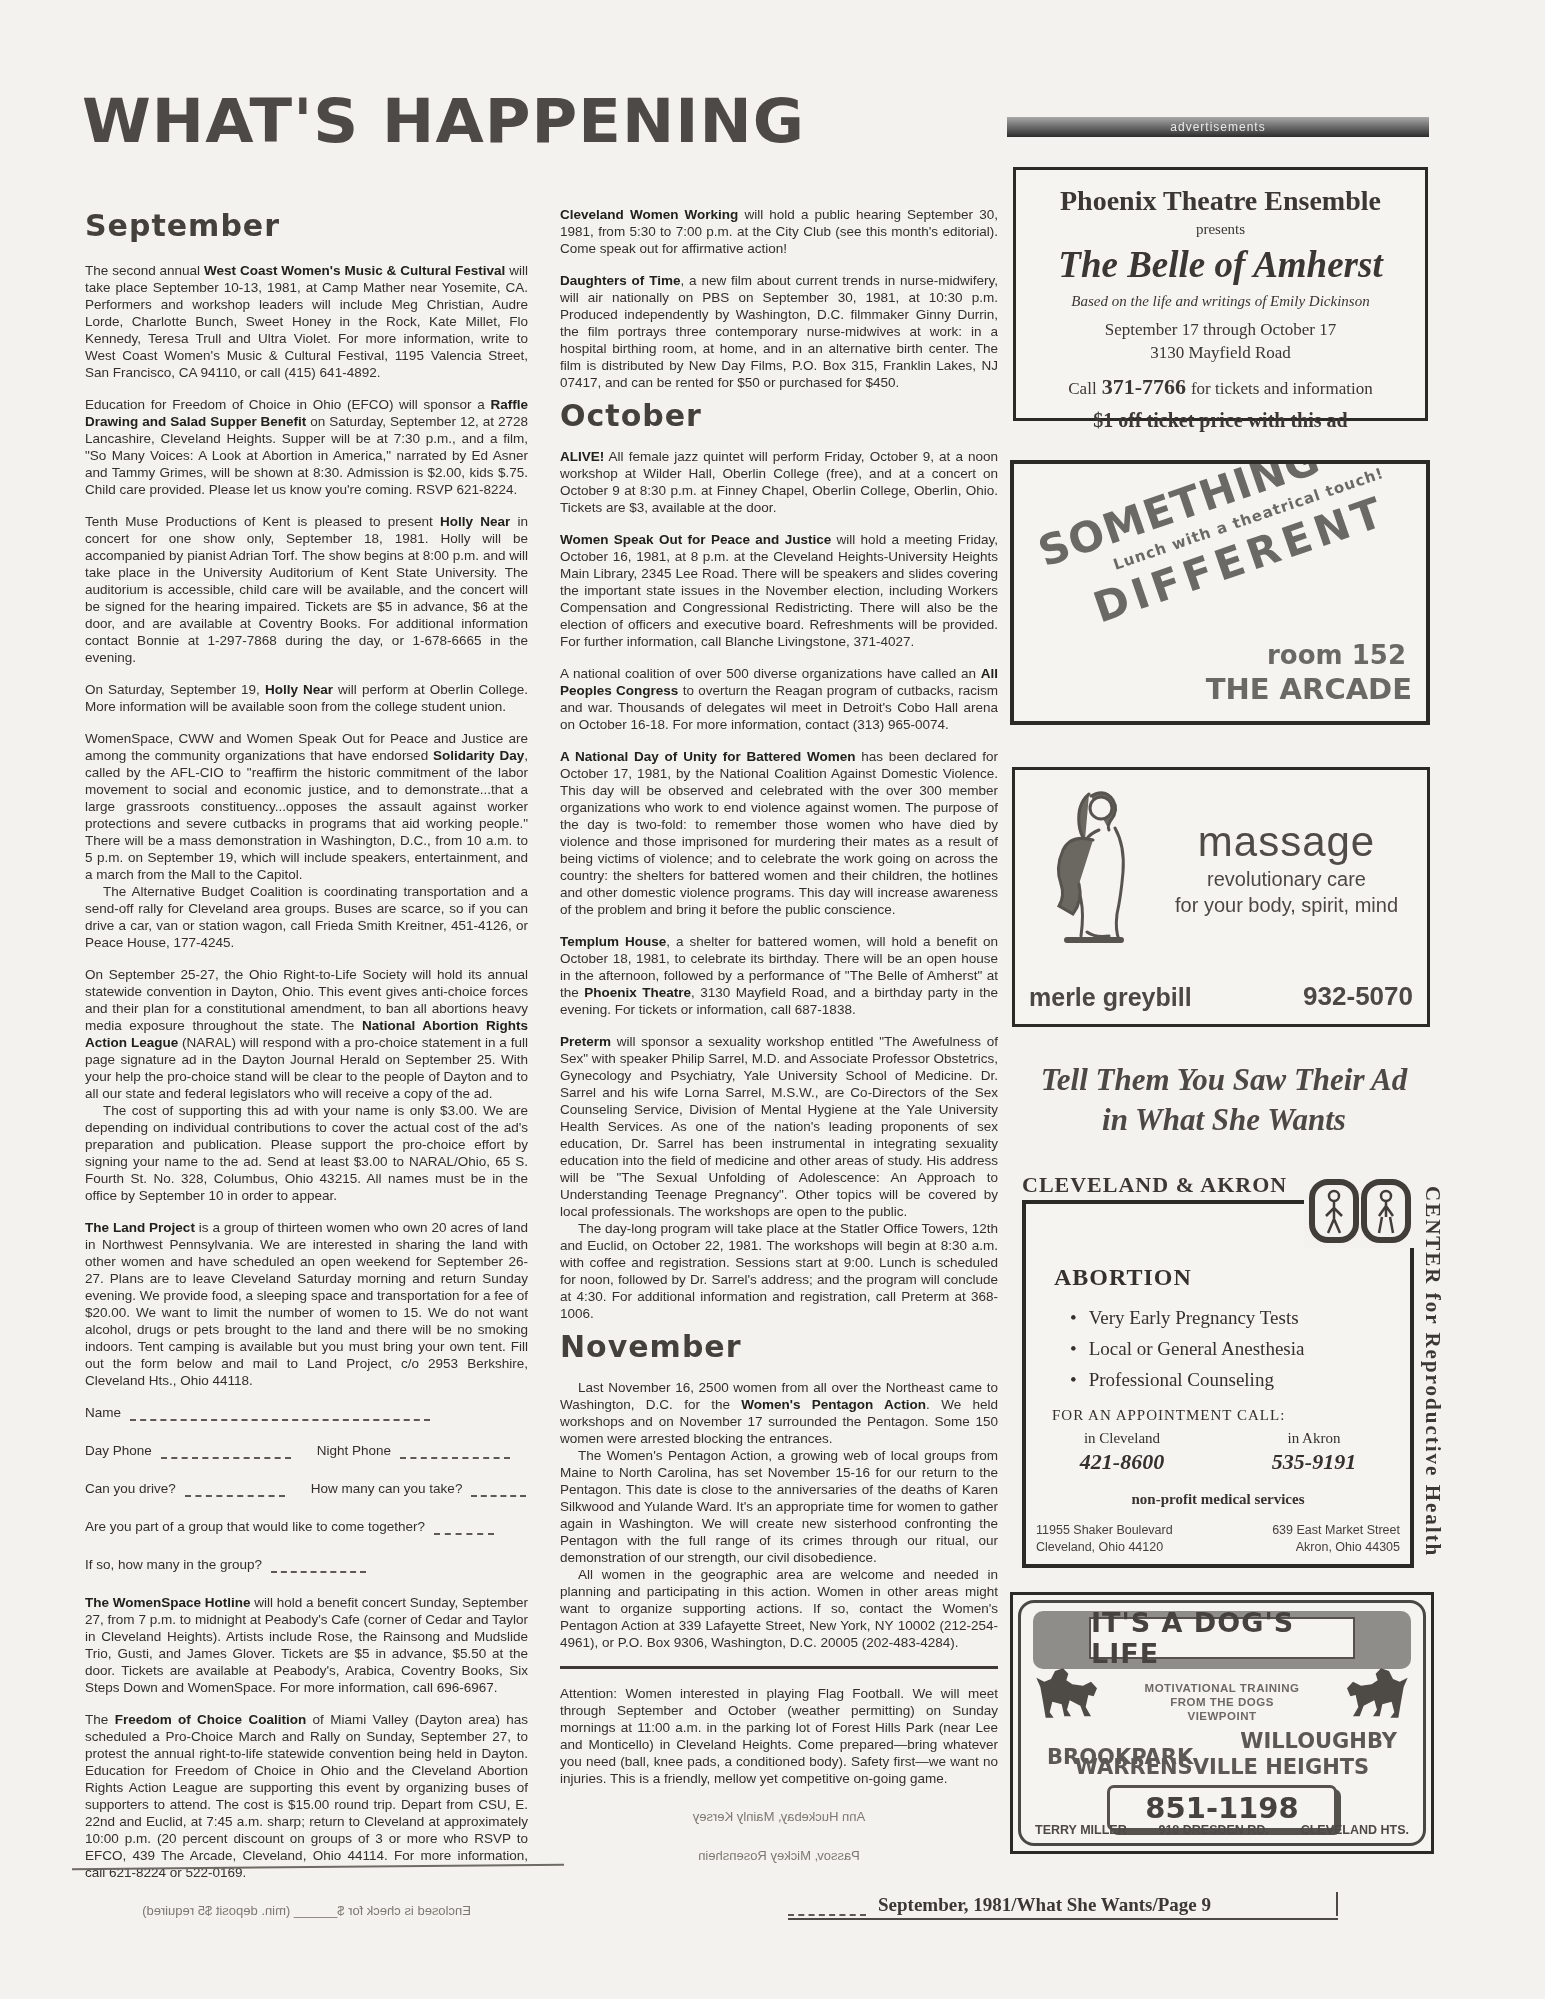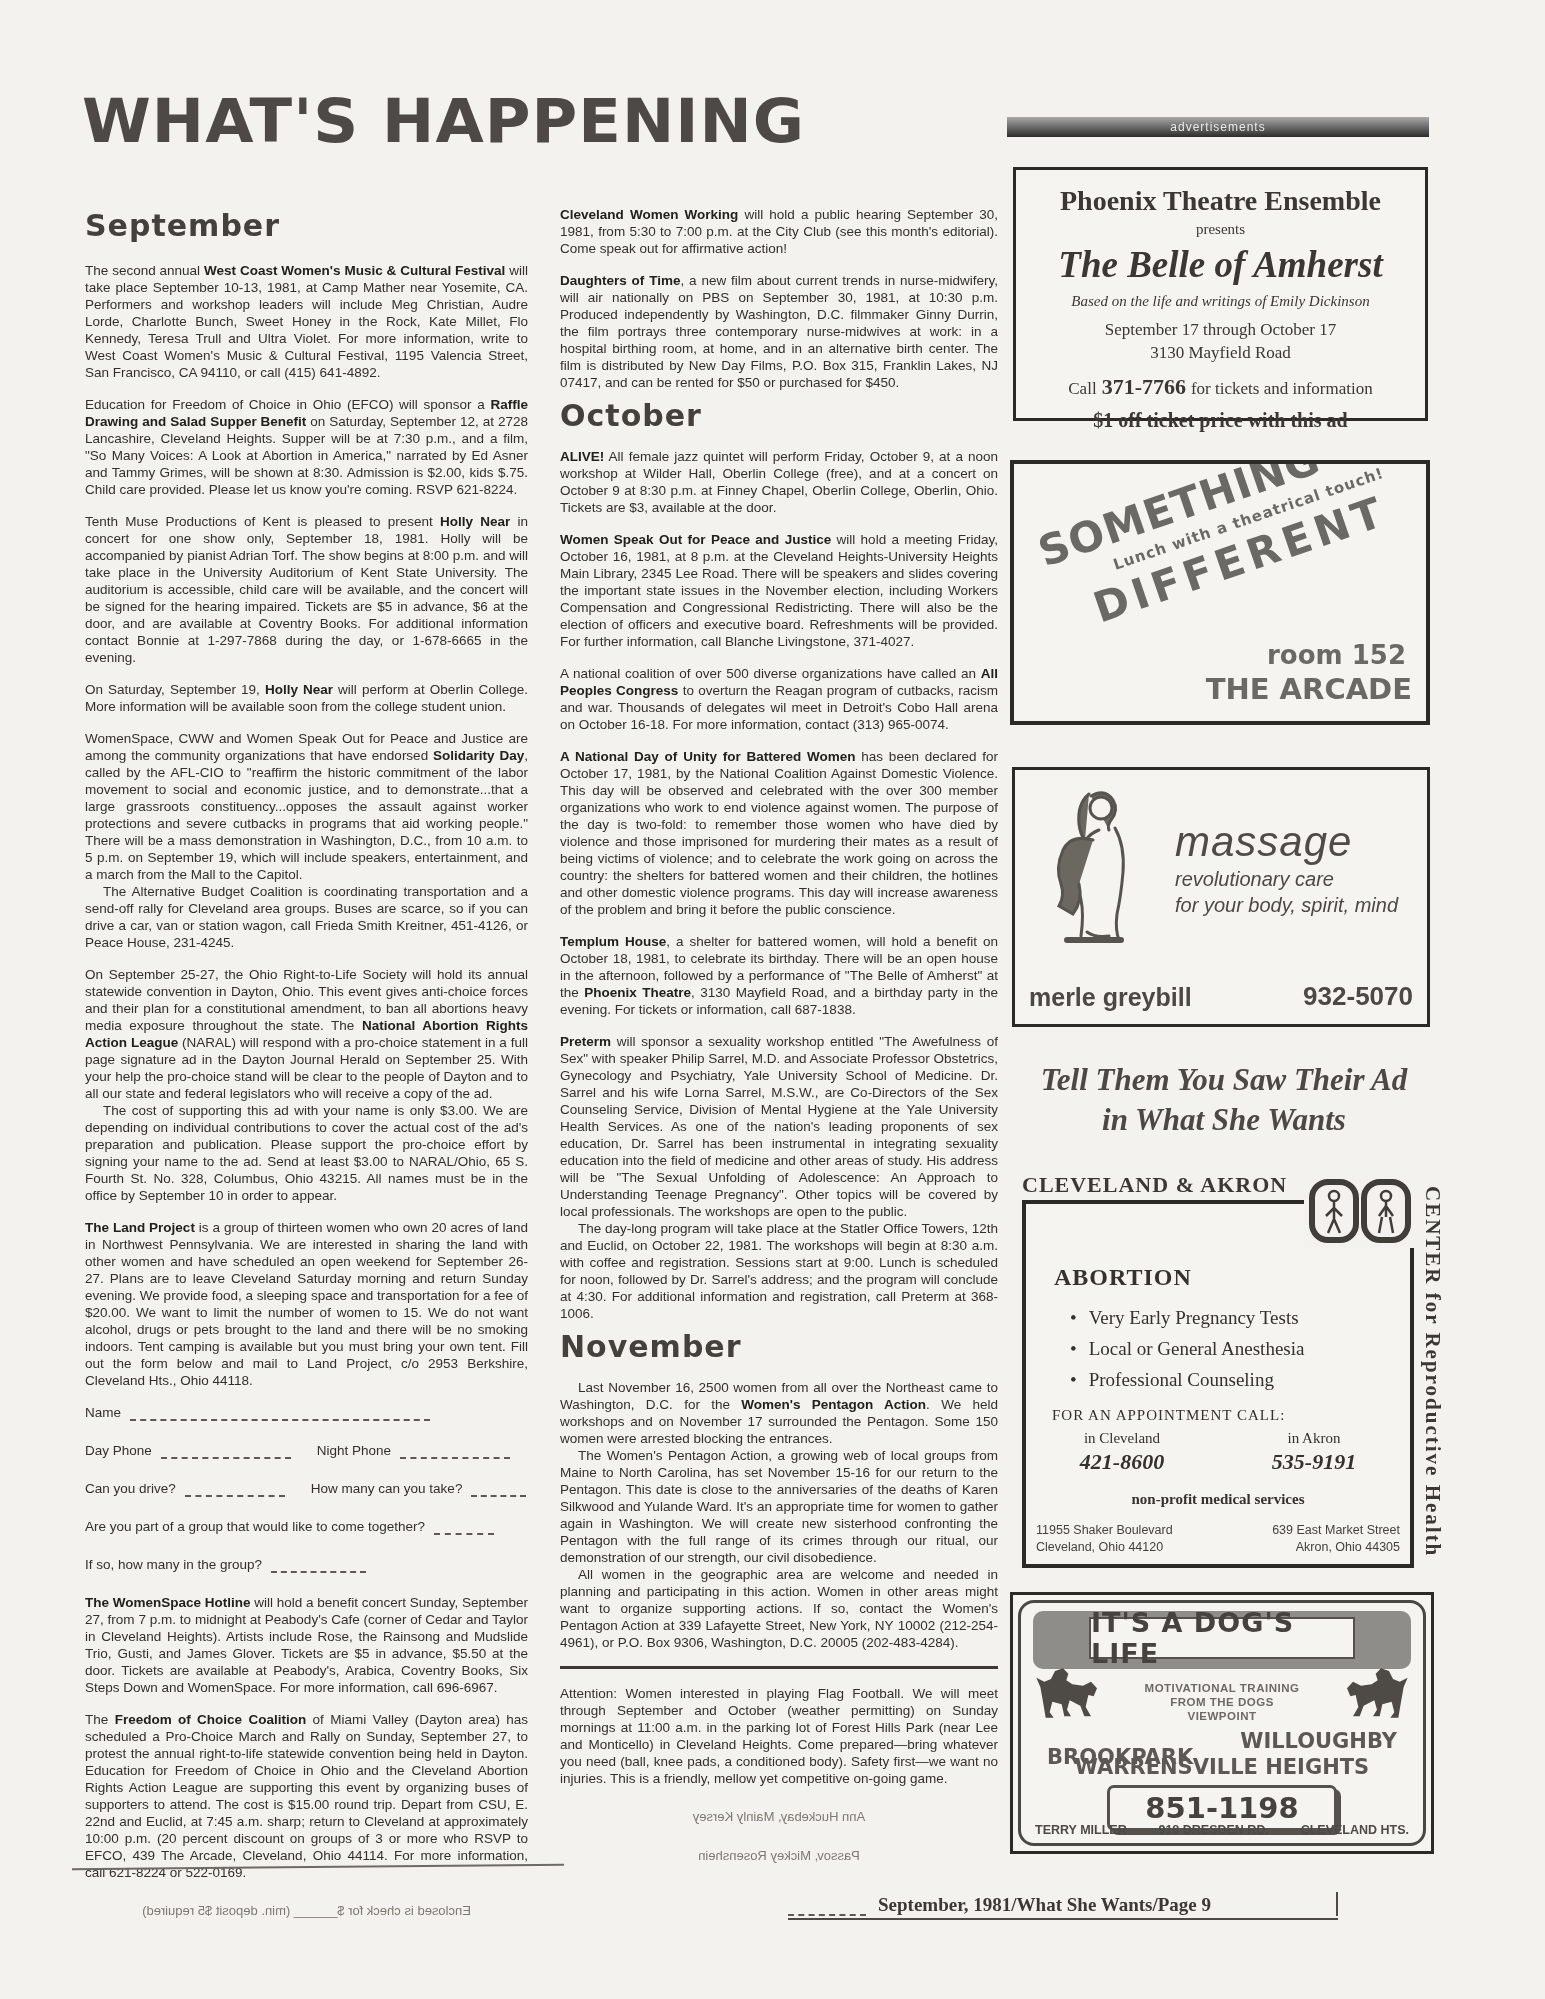--- a/index.html
+++ b/index.html
@@ -48,21 +48,21 @@
   .sd-rot{position:absolute;left:18px;top:66px;width:360px;transform:rotate(-19deg);transform-origin:left top;
           font-family:"DejaVu Sans",sans-serif;font-weight:800;}
   .sd-line1{font-size:42px;letter-spacing:1px;}
   .sd-line2{font-size:15px;margin:2px 0 2px 66px;letter-spacing:1px;}
   .sd-line3{font-size:42px;letter-spacing:5px;margin-left:34px;}
   .sd-room{position:absolute;right:20px;top:176px;font-size:26px;font-weight:800;font-family:"DejaVu Sans",sans-serif;}
   .sd-arcade{position:absolute;right:14px;top:208px;font-size:29px;font-weight:800;font-family:"DejaVu Sans",sans-serif;}
   
   .ad-massage{left:1012px;top:767px;width:418px;height:260px;color:#4b4845;}
   .ms-figure{position:absolute;left:14px;top:12px;}
-  .ms-text{position:absolute;left:160px;top:48px;text-align:left;font-style:italic;}
+  .ms-text{position:absolute;left:160px;top:48px;text-align:center;}
   .ms-title{font-size:42px;letter-spacing:1px;color:#4f4c48;}
   .ms-sub{font-size:20px;line-height:26px;}
   .ms-name{position:absolute;left:14px;bottom:12px;font-size:25px;font-weight:bold;}
   .ms-phone{position:absolute;right:14px;bottom:12px;font-size:26px;font-weight:bold;}
   
   .promo{position:absolute;left:1008px;top:1060px;width:432px;text-align:center;
          font-family:"Liberation Serif",serif;font-style:italic;font-weight:bold;
          font-size:31px;line-height:40px;color:#4b4845;}
   
   .crh-region{position:absolute;left:1022px;top:1172px;font-family:"Liberation Serif",serif;
@@ -124,21 +124,21 @@
   <div class="headline">WHAT'S HAPPENING</div>
 
   <div class="col col-left">
     <div class="section-header">September</div>
     <div>
         <p class="para"><span>The second annual </span><b>West Coast Women's Music &amp; Cultural Festival</b><span> will take place September 10-13, 1981, at Camp Mather near Yosemite, CA. Performers and workshop leaders will include Meg Christian, Audre Lorde, Charlotte Bunch, Sweet Honey in the Rock, Kate Millet, Flo Kennedy, Teresa Trull and Ultra Violet. For more information, write to West Coast Women's Music &amp; Cultural Festival, 1195 Valencia Street, San Francisco, CA 94110, or call (415) 641-4892.</span></p>
         <p class="para"><span>Education for Freedom of Choice in Ohio (EFCO) will sponsor a </span><b>Raffle Drawing and Salad Supper Benefit</b><span> on Saturday, September 12, at 2728 Lancashire, Cleveland Heights. Supper will be at 7:30 p.m., and a film, "So Many Voices: A Look at Abortion in America," narrated by Ed Asner and Tammy Grimes, will be shown at 8:30. Admission is $2.00, kids $.75. Child care provided. Please let us know you're coming. RSVP 621-8224.</span></p>
         <p class="para"><span>Tenth Muse Productions of Kent is pleased to present </span><b>Holly Near</b><span> in concert for one show only, September 18, 1981. Holly will be accompanied by pianist Adrian Torf. The show begins at 8:00 p.m. and will take place in the University Auditorium of Kent State University. The auditorium is accessible, child care will be available, and the concert will be signed for the hearing impaired. Tickets are $5 in advance, $6 at the door, and are available at Coventry Books. For additional information contact Bonnie at 1-297-7868 during the day, or 1-678-6665 in the evening.</span></p>
         <p class="para"><span>On Saturday, September 19, </span><b>Holly Near</b><span> will perform at Oberlin College. More information will be available soon from the college student union.</span></p>
         <p class="para"><span>WomenSpace, CWW and Women Speak Out for Peace and Justice are among the community organizations that have endorsed </span><b>Solidarity Day</b><span>, called by the AFL-CIO to "reaffirm the historic commitment of the labor movement to social and economic justice, and to demonstrate...that a large grassroots constituency...opposes the assault against worker protections and severe cutbacks in programs that aid working people." There will be a mass demonstration in Washington, D.C., from 10 a.m. to 5 p.m. on September 19, which will include speakers, entertainment, and a march from the Mall to the Capitol.</span></p>
-        <p class="para cont indent"><span>The Alternative Budget Coalition is coordinating transportation and a send-off rally for Cleveland area groups. Buses are scarce, so if you can drive a car, van or station wagon, call Frieda Smith Kreitner, 451-4126, or Peace House, 231-4245.</span></p>
+        <p class="para cont indent"><span>The Alternative Budget Coalition is coordinating transportation and a send-off rally for Cleveland area groups. Buses are scarce, so if you can drive a car, van or station wagon, call Frieda Smith Kreitner, 451-4126, or Peace House, 177-4245.</span></p>
         <p class="para"><span>On September 25-27, the Ohio Right-to-Life Society will hold its annual statewide convention in Dayton, Ohio. This event gives anti-choice forces and their plan for a constitutional amendment, to ban all abortions heavy media exposure throughout the state. The </span><b>National Abortion Rights Action League</b><span> (NARAL) will respond with a pro-choice statement in a full page signature ad in the Dayton Journal Herald on September 25. With your help the pro-choice stand will be clear to the people of Dayton and to all our state and federal legislators who will receive a copy of the ad.</span></p>
         <p class="para cont indent"><span>The cost of supporting this ad with your name is only $3.00. We are depending on individual contributions to cover the actual cost of the ad's preparation and publication. Please support the pro-choice effort by signing your name to the ad. Send at least $3.00 to NARAL/Ohio, 65 S. Fourth St. No. 328, Columbus, Ohio 43215. All names must be in the office by September 10 in order to appear.</span></p>
         <p class="para"><b>The Land Project</b><span> is a group of thirteen women who own 20 acres of land in Northwest Pennsylvania. We are interested in sharing the land with other women and have scheduled an open weekend for September 26-27. Plans are to leave Cleveland Saturday morning and return Sunday evening. We provide food, a sleeping space and transportation for a fee of $20.00. We want to limit the number of women to 15. We do not want alcohol, drugs or pets brought to the land and there will be no smoking indoors. Tent camping is available but you must bring your own tent. Fill out the form below and mail to Land Project, c/o 2953 Berkshire, Cleveland Hts., Ohio 44118.</span></p>
         <div class="form-row">
           <span class="fcell">
             <span class="flabel">Name</span>
             <span class="fline" style="width: 300px;"></span>
           </span>
         </div>
         <div class="form-row">

